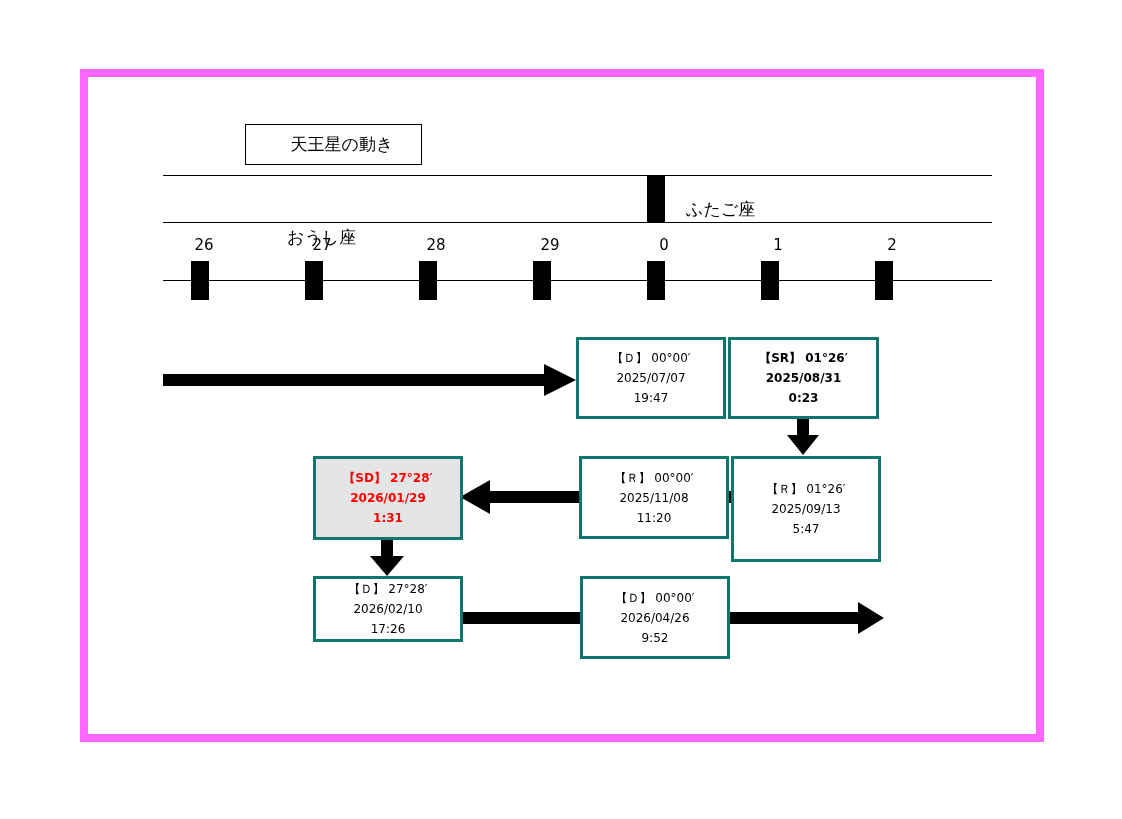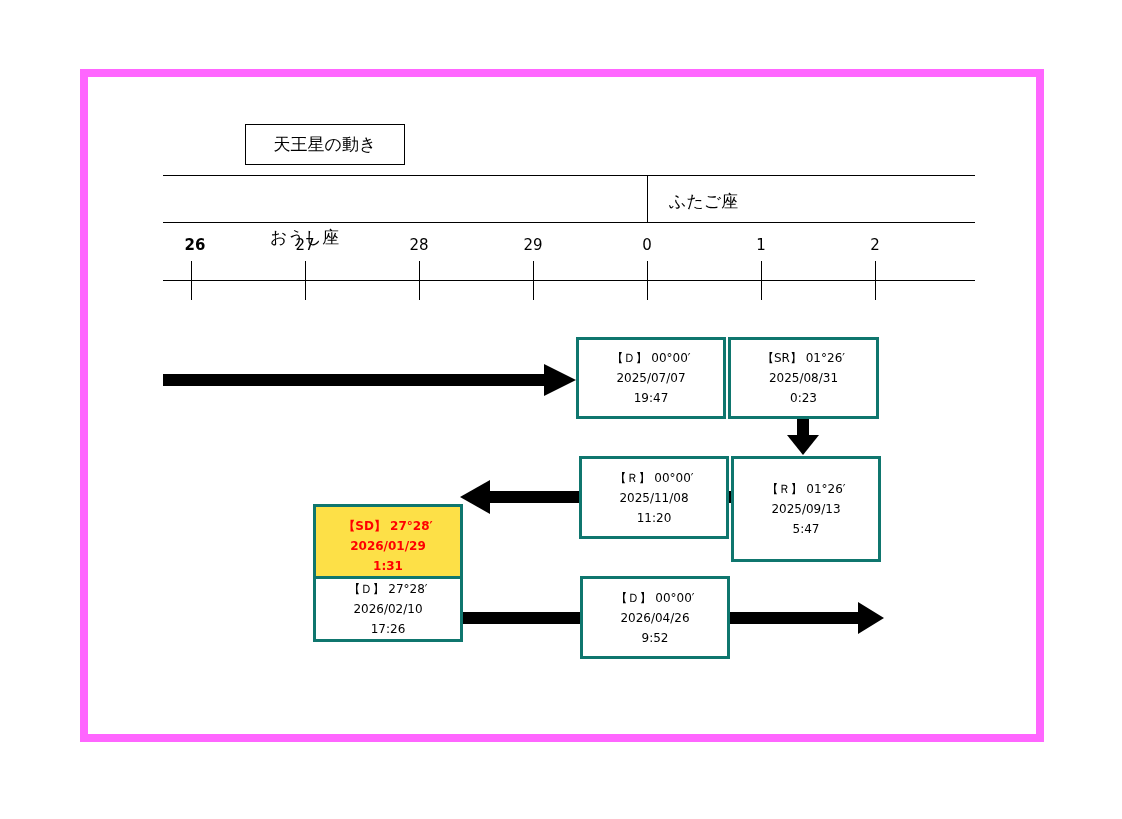--- a/index.html
+++ b/index.html
@@ -1,48 +1,48 @@
 <!DOCTYPE html>
 <html><head>
 <meta charset="utf-8">
 <style>
   html, body { margin:0; padding:0; background:#ffffff; }
   body { width:1122px; height:819px; position:relative; overflow:hidden;
          font-family:"DejaVu Sans", "Liberation Sans", sans-serif; color:#000; }
   .frame { position:absolute; left:80px; top:69px; width:948px; height:657px;
            border:8px solid #ff66ff; box-sizing:content-box; }
-  .abs { position:absolute; }
+  .abs { position:absolute;padding-left:17px; }
   .title-box { left:245px; top:124px; width:158px; height:39px; border:1px solid #000;
                display:flex; align-items:center; justify-content:center; font-size:17px; }
   .hline { height:1px; background:#000; }
   .vline { width:1px; background:#000; }
   .sign-label { font-size:17px; top:190px; }
   .tick-label { font-size:15px; top:236px; width:40px; text-align:center; }
   .evt { position:absolute; width:148px; height:81px; border:3px solid #0f766e; background:#fff;
          box-sizing:border-box; display:flex; flex-direction:column; align-items:center;
          justify-content:center; font-size:12px; line-height:20px; }
-  .evt.hl { background:#fde047; color:#ff0000; font-weight:bold;margin-top:48px; }
+  .evt.hl { background:#e5e5e5; color:#ff0000; font-weight:bold; }
   .bar { position:absolute; background:#000; }
   svg.arrowhead { position:absolute; overflow:visible; }
 </style>
 </head>
 <body>
 
 <div class="frame"></div>
 
 <div class="abs title-box">天王星の動き</div>
 
 <div class="abs hline" style="left:163px; top:175px; width:812px;"></div>
 <div class="abs hline" style="left:163px; top:222px; width:812px;"></div>
 <div class="abs vline" style="left:647px; top:175px; height:47px;"></div>
 <div class="abs sign-label" style="left:270px;margin-top:36px;">おうし座</div>
-<div class="abs sign-label" style="left:669px;">ふたご座</div>
+<div class="abs sign-label" style="left:669px;margin-top:8px;">ふたご座</div>
 
 <div class="abs hline" style="left:163px; top:280px; width:812px;"></div>
-<div class="abs tick-label" style="left:175px;font-weight:bold;">26</div>
+<div class="abs tick-label" style="left:167px;">26</div>
 <div class="abs tick-label" style="left:285px;">27</div>
 <div class="abs tick-label" style="left:399px;">28</div>
 <div class="abs tick-label" style="left:513px;">29</div>
 <div class="abs tick-label" style="left:627px;">0</div>
 <div class="abs tick-label" style="left:741px;">1</div>
 <div class="abs tick-label" style="left:855px;">2</div>
 <div class="abs vline" style="left:191px; top:261px; height:39px;"></div>
 <div class="abs vline" style="left:305px; top:261px; height:39px;"></div>
 <div class="abs vline" style="left:419px; top:261px; height:39px;"></div>
 <div class="abs vline" style="left:533px; top:261px; height:39px;"></div>
@@ -75,21 +75,21 @@
 <div class="bar" style="left:730px; top:612px; width:130px; height:12px;"></div>
 <svg class="arrowhead" style="left:858px; top:602px;" width="26" height="32">
     <polygon points="0,0 26,16 0,32" fill="#000"></polygon>
   </svg>
 
 <div class="evt" style="left:576px; top:337px; width:150px; height:82px;">
   <div>【Ｄ】 00°00′</div>
   <div>2025/07/07</div>
   <div>19:47</div>
 </div>
-<div class="evt" style="left:728px; top:337px; width:151px; height:82px;">
+<div class="evt" style="left:728px; top:337px; width:151px; height:82px;font-weight:bold;">
   <div>【SR】 01°26′</div>
   <div>2025/08/31</div>
   <div>0:23</div>
 </div>
 <div class="evt" style="left:731px; top:456px; width:150px; height:106px;">
   <div>【Ｒ】 01°26′</div>
   <div>2025/09/13</div>
   <div>5:47</div>
 </div>
 <div class="evt" style="left:579px; top:456px; width:150px; height:83px;">

